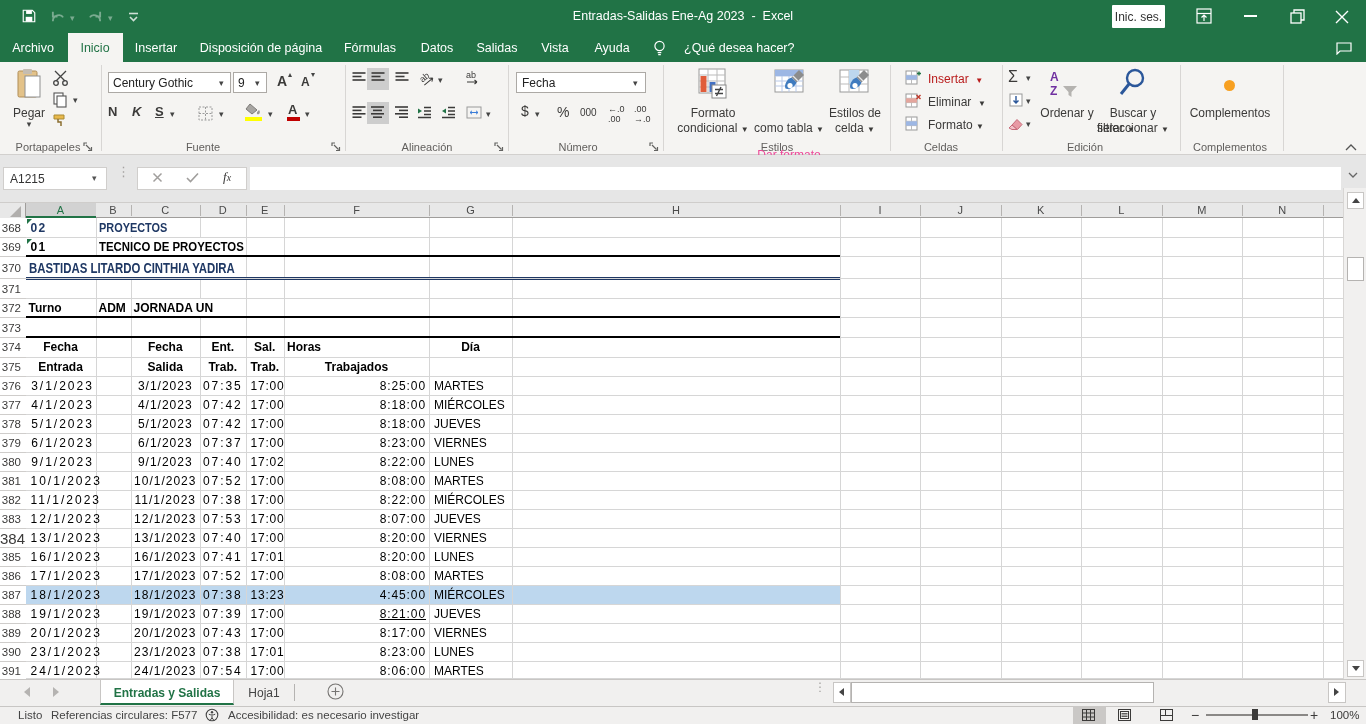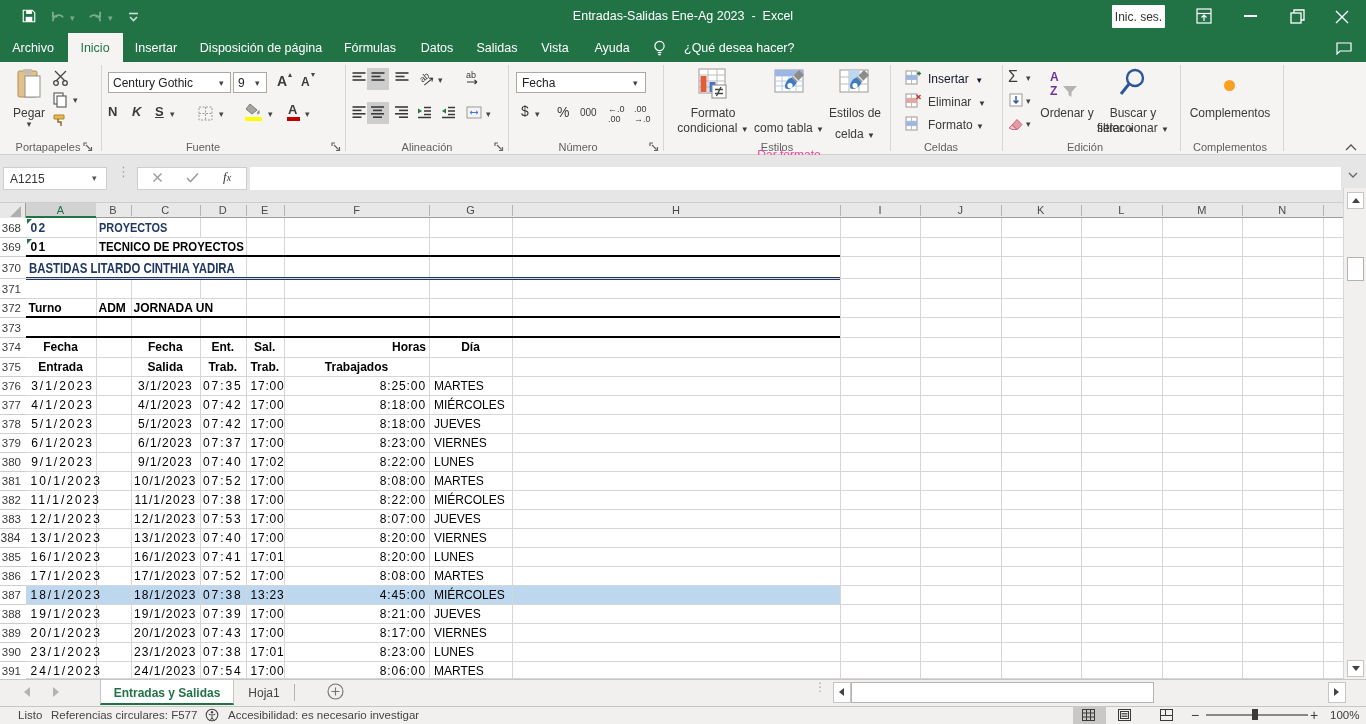--- a/index.html
+++ b/index.html
@@ -231,39 +231,39 @@
 <svg class="ab" style="left:838px;top:68px" width="34" height="34" viewBox="0 0 34 34">
 <rect x="2" y="2" width="28" height="22" fill="#fff" stroke="#999" stroke-width="1"></rect>
 <path d="M2 9 h28 M2 16 h28 M11 2 v22 M21 2 v22" stroke="#bbb" stroke-width="1"></path>
 <rect x="11" y="2" width="10" height="14" fill="#bdd7ee"></rect>
 <path d="M31 7 L26 2 L18.5 9.5 L23.5 14.5 z" fill="#8c8c8c"></path>
 <path d="M20 8 l5 5" stroke="#e8e8e8" stroke-width="1.2"></path>
 <path d="M18.5 9.5 l5 5 c-1.5 4.5 -7.5 7.5 -11 6 c-1.8-3.5 1.5-9.5 6-11 z" fill="#3f7bbf"></path>
 <circle cx="17" cy="17.5" r="2.6" fill="#fff"></circle>
 </svg>
 <div class="ab ct" style="left:794px;top:106px;width:122px;font-size:12px;color:#3b3a39;">Estilos de</div>
-<div class="ab ct" style="left:794px;top:121px;width:122px;font-size:12px;color:#3b3a39;margin-top:6px;">celda <span style="font-size:8px;">▼</span></div>
+<div class="ab ct" style="left:794px;top:121px;width:122px;font-size:12px;color:#3b3a39;">celda <span style="font-size:8px;">▼</span></div>
 <svg class="ab" style="left:905px;top:70px" width="17" height="16" viewBox="0 0 17 16">
 <rect x="1" y="1" width="11" height="13" fill="#fff" stroke="#999" stroke-width="1"></rect>
 <path d="M1 5.3h11 M1 9.6h11 M6.5 1v13" stroke="#bbb" stroke-width="1"></path>
     <rect x="1" y="5.3" width="11" height="4.3" fill="#9db7e4"></rect>
     <path d="M12 3.5 h4 M14 1.5 v4" stroke="#217346" stroke-width="1.4"></path>
   </svg>
 <svg class="ab" style="left:905px;top:93px" width="17" height="16" viewBox="0 0 17 16">
 <rect x="1" y="1" width="11" height="13" fill="#fff" stroke="#999" stroke-width="1"></rect>
 <path d="M1 5.3h11 M1 9.6h11 M6.5 1v13" stroke="#bbb" stroke-width="1"></path>
     <rect x="1" y="5.3" width="11" height="4.3" fill="#e4a69d"></rect>
     <path d="M11.5 2 l4 4 M15.5 2 l-4 4" stroke="#c0392b" stroke-width="1.4"></path>
   </svg>
 <svg class="ab" style="left:905px;top:116px" width="17" height="16" viewBox="0 0 17 16">
 <rect x="1" y="1" width="11" height="13" fill="#fff" stroke="#999" stroke-width="1"></rect>
 <path d="M1 5.3h11 M1 9.6h11 M6.5 1v13" stroke="#bbb" stroke-width="1"></path>
     <rect x="1" y="5.3" width="11" height="4.3" fill="#9db7e4"></rect>
   </svg>
-<div class="ab" style="left:928px;top:72px;font-size:12px;color:#0f172a;">Insertar&nbsp;&nbsp;<span style="font-size:8px;">▼</span></div>
+<div class="ab" style="left:928px;top:72px;font-size:12px;color:#b91c1c;">Insertar&nbsp;&nbsp;<span style="font-size:8px;">▼</span></div>
 <div class="ab" style="left:928px;top:95px;font-size:12px;color:#3b3a39;">Eliminar&nbsp;&nbsp;<span style="font-size:8px;">▼</span></div>
 <div class="ab" style="left:928px;top:118px;font-size:12px;color:#3b3a39;">Formato <span style="font-size:8px;">▼</span></div>
 <div class="ab" style="left:1008px;top:68px;font-size:16px;color:#3b3a39;">Σ</div>
 <div class="ab" style="left:1026px;top:73px;font-size:9px;color:#444;">▾</div>
 <svg class="ab" style="left:1009px;top:93px" width="14" height="14" viewBox="0 0 14 14">
 <rect x="1" y="1" width="12" height="12" fill="#fff" stroke="#999" stroke-width="1"></rect>
 <path d="M7 3 v7 M4.5 7.5 L7 10 l2.5-2.5" stroke="#2b579a" stroke-width="1.4" fill="none"></path>
 </svg>
 <div class="ab" style="left:1026px;top:96px;font-size:9px;color:#444;">▾</div>
 <svg class="ab" style="left:1008px;top:118px" width="15" height="12" viewBox="0 0 15 12">
@@ -412,21 +412,21 @@
 <div class="ab" style="left:0;top:216px;width:21px;height:19px;line-height:19px;font-size:11.5px;color:#3b3a39;text-align:right;">379</div>
 <div class="ab" style="left:0;top:234px;width:25.5px;height:1px;background:#cfcdcb;"></div>
 <div class="ab" style="left:0;top:235px;width:21px;height:19px;line-height:19px;font-size:11.5px;color:#3b3a39;text-align:right;">380</div>
 <div class="ab" style="left:0;top:253px;width:25.5px;height:1px;background:#cfcdcb;"></div>
 <div class="ab" style="left:0;top:254px;width:21px;height:19px;line-height:19px;font-size:11.5px;color:#3b3a39;text-align:right;">381</div>
 <div class="ab" style="left:0;top:272px;width:25.5px;height:1px;background:#cfcdcb;"></div>
 <div class="ab" style="left:0;top:273px;width:21px;height:19px;line-height:19px;font-size:11.5px;color:#3b3a39;text-align:right;">382</div>
 <div class="ab" style="left:0;top:291px;width:25.5px;height:1px;background:#cfcdcb;"></div>
 <div class="ab" style="left:0;top:292px;width:21px;height:19px;line-height:19px;font-size:11.5px;color:#3b3a39;text-align:right;">383</div>
 <div class="ab" style="left:0;top:310px;width:25.5px;height:1px;background:#cfcdcb;"></div>
-<div class="ab" style="left:0;top:311px;width:21px;height:19px;line-height:19px;font-size:12px;color:#3b3a39;text-align:center;">384</div>
+<div class="ab" style="left:0;top:311px;width:21px;height:19px;line-height:19px;font-size:15px;color:#3b3a39;text-align:left;">384</div>
 <div class="ab" style="left:0;top:329px;width:25.5px;height:1px;background:#cfcdcb;"></div>
 <div class="ab" style="left:0;top:330px;width:21px;height:19px;line-height:19px;font-size:11.5px;color:#3b3a39;text-align:right;">385</div>
 <div class="ab" style="left:0;top:348px;width:25.5px;height:1px;background:#cfcdcb;"></div>
 <div class="ab" style="left:0;top:349px;width:21px;height:19px;line-height:19px;font-size:11.5px;color:#3b3a39;text-align:right;">386</div>
 <div class="ab" style="left:0;top:367px;width:25.5px;height:1px;background:#cfcdcb;"></div>
 <div class="ab" style="left:0;top:368px;width:21px;height:19px;line-height:19px;font-size:11.5px;color:#3b3a39;text-align:right;">387</div>
 <div class="ab" style="left:0;top:386px;width:25.5px;height:1px;background:#cfcdcb;"></div>
 <div class="ab" style="left:0;top:387px;width:21px;height:19px;line-height:19px;font-size:11.5px;color:#3b3a39;text-align:right;">388</div>
 <div class="ab" style="left:0;top:405px;width:25.5px;height:1px;background:#cfcdcb;"></div>
 <div class="ab" style="left:0;top:406px;width:21px;height:19px;line-height:19px;font-size:11.5px;color:#3b3a39;text-align:right;">389</div>
@@ -442,21 +442,21 @@
 <div class="ab" style="left:30.5px;top:238px;width:60.0px;height:19px;line-height:19px;font-size:12px;font-weight:bold;color:#000;letter-spacing:1.4px;white-space:nowrap;overflow:visible;">01</div>
 <div class="ab" style="left:98.5px;top:238px;width:29.0px;height:19px;line-height:19px;font-size:12px;font-weight:bold;color:#000;white-space:nowrap;overflow:visible;transform:scaleX(0.95);transform-origin:left center;">TECNICO DE PROYECTOS</div>
 <div class="ab" style="left:28.5px;top:257px;width:64.0px;height:22px;line-height:22px;font-size:15px;font-weight:bold;color:#1f3864;white-space:nowrap;overflow:visible;transform:scaleX(0.76);transform-origin:left center;">BASTIDAS LITARDO CINTHIA YADIRA</div>
 <div class="ab" style="left:28.5px;top:299px;width:64.0px;height:19px;line-height:19px;font-size:12px;font-weight:bold;color:#000;white-space:nowrap;overflow:visible;">Turno</div>
 <div class="ab" style="left:98.5px;top:299px;width:29.0px;height:19px;line-height:19px;font-size:12px;font-weight:bold;color:#000;white-space:nowrap;overflow:visible;">ADM</div>
 <div class="ab" style="left:133.5px;top:299px;width:63.5px;height:19px;line-height:19px;font-size:12px;font-weight:bold;color:#000;white-space:nowrap;overflow:visible;">JORNADA UN</div>
 <div class="ab" style="left:28.5px;top:338px;width:64.0px;height:19.5px;line-height:19.5px;font-size:12px;font-weight:bold;color:#000;text-align:center;white-space:nowrap;overflow:visible;">Fecha</div>
 <div class="ab" style="left:133.5px;top:338px;width:63.5px;height:19.5px;line-height:19.5px;font-size:12px;font-weight:bold;color:#000;text-align:center;white-space:nowrap;overflow:visible;">Fecha</div>
 <div class="ab" style="left:203px;top:338px;width:39.5px;height:19.5px;line-height:19.5px;font-size:12px;font-weight:bold;color:#000;text-align:center;white-space:nowrap;overflow:visible;">Ent.</div>
 <div class="ab" style="left:248.5px;top:338px;width:32.5px;height:19.5px;line-height:19.5px;font-size:12px;font-weight:bold;color:#000;text-align:center;white-space:nowrap;overflow:visible;">Sal.</div>
-<div class="ab" style="left:287px;top:338px;width:139px;height:19.5px;line-height:19.5px;font-size:12px;font-weight:bold;color:#000;text-align:right;white-space:nowrap;overflow:visible;">Horas</div>
+<div class="ab" style="left:287px;top:338px;width:139px;height:19.5px;line-height:19.5px;font-size:12px;font-weight:bold;color:#000;text-align:left;white-space:nowrap;overflow:visible;">Horas</div>
 <div class="ab" style="left:432px;top:338px;width:77px;height:19.5px;line-height:19.5px;font-size:12px;font-weight:bold;color:#000;text-align:center;white-space:nowrap;overflow:visible;">Día</div>
 <div class="ab" style="left:28.5px;top:357.5px;width:64.0px;height:19.5px;line-height:19.5px;font-size:12px;font-weight:bold;color:#000;text-align:center;white-space:nowrap;overflow:visible;">Entrada</div>
 <div class="ab" style="left:133.5px;top:357.5px;width:63.5px;height:19.5px;line-height:19.5px;font-size:12px;font-weight:bold;color:#000;text-align:center;white-space:nowrap;overflow:visible;">Salida</div>
 <div class="ab" style="left:203px;top:357.5px;width:39.5px;height:19.5px;line-height:19.5px;font-size:12px;font-weight:bold;color:#000;text-align:center;white-space:nowrap;overflow:visible;">Trab.</div>
 <div class="ab" style="left:248.5px;top:357.5px;width:32.5px;height:19.5px;line-height:19.5px;font-size:12px;font-weight:bold;color:#000;text-align:center;white-space:nowrap;overflow:visible;">Trab.</div>
 <div class="ab" style="left:287px;top:357.5px;width:139px;height:19.5px;line-height:19.5px;font-size:12px;font-weight:bold;color:#000;text-align:center;white-space:nowrap;overflow:visible;">Trabajados</div>
 <div class="ab" style="left:30.5px;top:377px;width:64.0px;height:19px;line-height:19px;font-size:12px;color:#000;text-align:center;letter-spacing:2.0px;white-space:nowrap;overflow:visible;">3/1/2023</div>
 <div class="ab" style="left:133.5px;top:377px;width:63.5px;height:19px;line-height:19px;font-size:12px;color:#000;text-align:center;letter-spacing:1.0px;white-space:nowrap;overflow:visible;">3/1/2023</div>
 <div class="ab" style="left:203px;top:377px;width:39.5px;height:19px;line-height:19px;font-size:12px;color:#000;text-align:center;letter-spacing:1.9px;white-space:nowrap;overflow:visible;">07:35</div>
 <div class="ab" style="left:250.5px;top:377px;width:32.5px;height:19px;line-height:19px;font-size:12px;color:#000;text-align:center;letter-spacing:0.8px;white-space:nowrap;overflow:visible;">17:00</div>
@@ -525,21 +525,21 @@
 <div class="ab" style="left:30.5px;top:586px;width:64.0px;height:19px;line-height:19px;font-size:12px;color:#000;text-align:center;letter-spacing:2.0px;white-space:nowrap;overflow:visible;">18/1/2023</div>
 <div class="ab" style="left:133.5px;top:586px;width:63.5px;height:19px;line-height:19px;font-size:12px;color:#000;text-align:center;letter-spacing:1.0px;white-space:nowrap;overflow:visible;">18/1/2023</div>
 <div class="ab" style="left:203px;top:586px;width:39.5px;height:19px;line-height:19px;font-size:12px;color:#000;text-align:center;letter-spacing:1.9px;white-space:nowrap;overflow:visible;">07:38</div>
 <div class="ab" style="left:250.5px;top:586px;width:32.5px;height:19px;line-height:19px;font-size:12px;color:#000;text-align:center;letter-spacing:0.8px;white-space:nowrap;overflow:visible;">13:23</div>
 <div class="ab" style="left:287px;top:586px;width:139px;height:19px;line-height:19px;font-size:12px;color:#000;text-align:right;letter-spacing:0.9px;white-space:nowrap;overflow:visible;">4:45:00</div>
 <div class="ab" style="left:434px;top:586px;width:73px;height:19px;line-height:19px;font-size:12px;color:#000;white-space:nowrap;overflow:visible;">MIÉRCOLES</div>
 <div class="ab" style="left:30.5px;top:605px;width:64.0px;height:19px;line-height:19px;font-size:12px;color:#000;text-align:center;letter-spacing:2.0px;white-space:nowrap;overflow:visible;">19/1/2023</div>
 <div class="ab" style="left:133.5px;top:605px;width:63.5px;height:19px;line-height:19px;font-size:12px;color:#000;text-align:center;letter-spacing:1.0px;white-space:nowrap;overflow:visible;">19/1/2023</div>
 <div class="ab" style="left:203px;top:605px;width:39.5px;height:19px;line-height:19px;font-size:12px;color:#000;text-align:center;letter-spacing:1.9px;white-space:nowrap;overflow:visible;">07:39</div>
 <div class="ab" style="left:250.5px;top:605px;width:32.5px;height:19px;line-height:19px;font-size:12px;color:#000;text-align:center;letter-spacing:0.8px;white-space:nowrap;overflow:visible;">17:00</div>
-<div class="ab" style="left:287px;top:605px;width:139px;height:19px;line-height:19px;font-size:12px;color:#000;text-align:right;letter-spacing:0.9px;white-space:nowrap;overflow:visible;">8:21:00</div>
+<div class="ab" style="left:287px;top:605px;width:139px;height:19px;line-height:19px;font-size:12px;color:#000;text-align:right;letter-spacing:0.9px;white-space:nowrap;overflow:visible;text-decoration:underline;">8:21:00</div>
 <div class="ab" style="left:434px;top:605px;width:73px;height:19px;line-height:19px;font-size:12px;color:#000;white-space:nowrap;overflow:visible;">JUEVES</div>
 <div class="ab" style="left:30.5px;top:624px;width:64.0px;height:19px;line-height:19px;font-size:12px;color:#000;text-align:center;letter-spacing:2.0px;white-space:nowrap;overflow:visible;">20/1/2023</div>
 <div class="ab" style="left:133.5px;top:624px;width:63.5px;height:19px;line-height:19px;font-size:12px;color:#000;text-align:center;letter-spacing:1.0px;white-space:nowrap;overflow:visible;">20/1/2023</div>
 <div class="ab" style="left:203px;top:624px;width:39.5px;height:19px;line-height:19px;font-size:12px;color:#000;text-align:center;letter-spacing:1.9px;white-space:nowrap;overflow:visible;">07:43</div>
 <div class="ab" style="left:250.5px;top:624px;width:32.5px;height:19px;line-height:19px;font-size:12px;color:#000;text-align:center;letter-spacing:0.8px;white-space:nowrap;overflow:visible;">17:00</div>
 <div class="ab" style="left:287px;top:624px;width:139px;height:19px;line-height:19px;font-size:12px;color:#000;text-align:right;letter-spacing:0.9px;white-space:nowrap;overflow:visible;">8:17:00</div>
 <div class="ab" style="left:434px;top:624px;width:73px;height:19px;line-height:19px;font-size:12px;color:#000;white-space:nowrap;overflow:visible;">VIERNES</div>
 <div class="ab" style="left:30.5px;top:643px;width:64.0px;height:19px;line-height:19px;font-size:12px;color:#000;text-align:center;letter-spacing:2.0px;white-space:nowrap;overflow:visible;">23/1/2023</div>
 <div class="ab" style="left:133.5px;top:643px;width:63.5px;height:19px;line-height:19px;font-size:12px;color:#000;text-align:center;letter-spacing:1.0px;white-space:nowrap;overflow:visible;">23/1/2023</div>
 <div class="ab" style="left:203px;top:643px;width:39.5px;height:19px;line-height:19px;font-size:12px;color:#000;text-align:center;letter-spacing:1.9px;white-space:nowrap;overflow:visible;">07:38</div>

